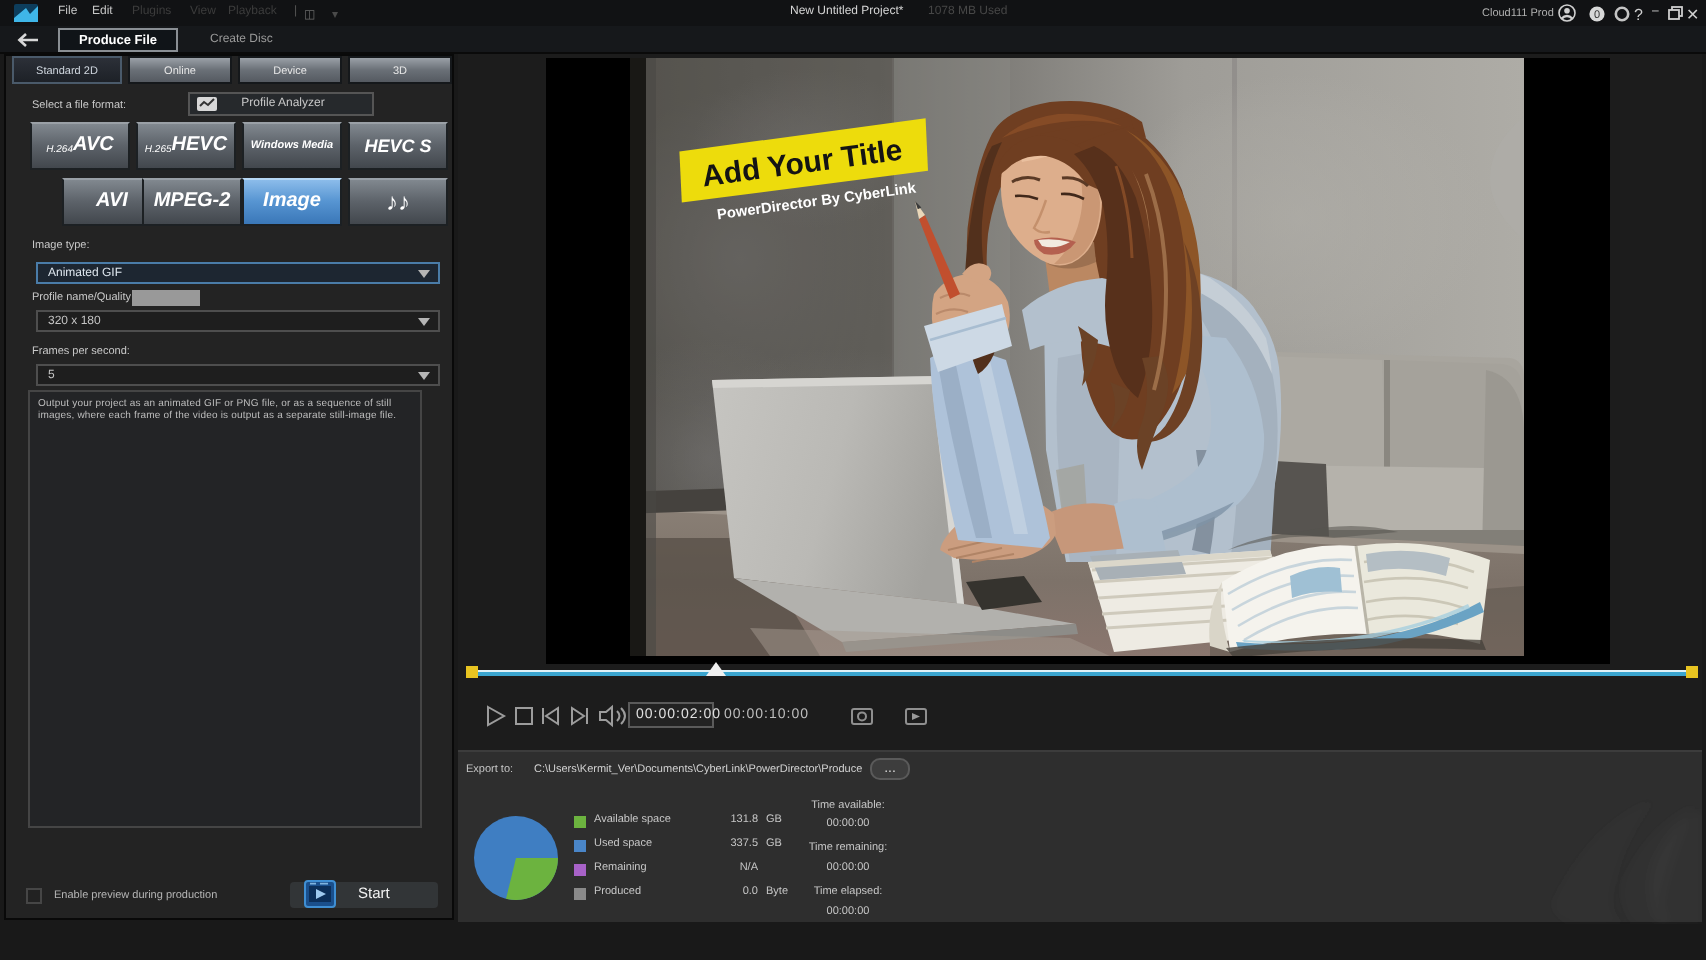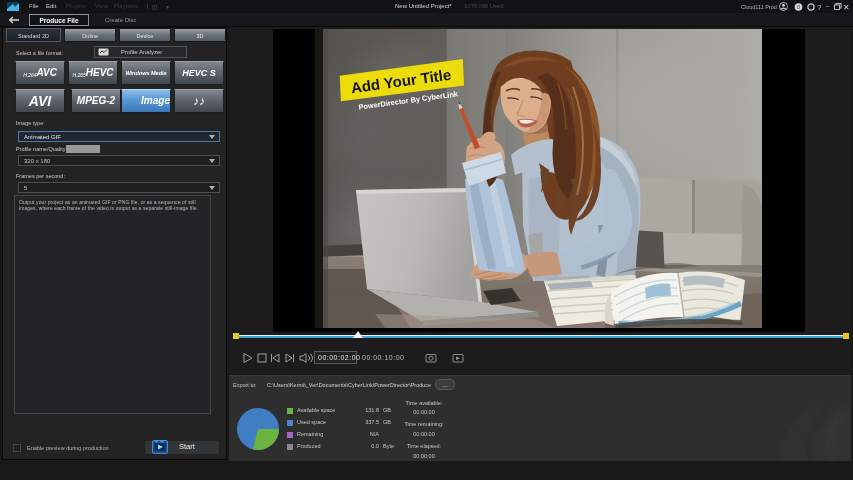--- a/index.html
+++ b/index.html
@@ -9,21 +9,21 @@
 #menubar{left:0;top:0;width:853px;height:13px;background:#111214;color:#c8c8c8;font-size:6px;}
 #menubar .mi{position:absolute;top:3px;}
 #bar2{left:0;top:13px;width:853px;height:14px;background:#16181b;border-bottom:1px solid #0a0a0a;}
 #producefile{left:29px;top:1px;width:60px;height:12px;border:1px solid #8a8f94;background:#101418;color:#fff;font-size:6.5px;font-weight:bold;text-align:center;line-height:11px;}
 
 #lpanel{left:2px;top:27px;width:225px;height:433px;background:#232323;border:1px solid #090909;}
 .ltab{position:absolute;top:0px;height:14px;font-size:5.5px;color:#e8e8e8;text-align:center;line-height:14px;background:linear-gradient(#9aa0a7,#6a7077 50%,#555a61);border:1px solid #15181b;}
 .ltab.sel{background:linear-gradient(#2c3038,#1d2127);color:#cfd6de;border:1px solid #4a5a6a;}
 .flabel{position:absolute;color:#c9c9c9;font-size:5.5px;}
 .fbtn{position:absolute;width:50px;height:24px;background:linear-gradient(#81888f,#5d636a 48%,#42474d);border:1px solid #1c2023;border-top-color:#9aa0a6;color:#fff;text-align:center;font-style:italic;font-weight:bold;}
-.fbtn.blue{background:linear-gradient(#8cbcea,#5795d2 48%,#3a77b8);border-top-color:#b8d8f4;text-align:right;}
+.fbtn.blue{background:linear-gradient(#8cbcea,#5795d2 48%,#3a77b8);border-top-color:#b8d8f4;}
 .drop{position:absolute;left:15px;width:202px;height:11px;background:#1e1e1e;border:1px solid #4e4e4e;color:#c4c4c4;font-size:6px;line-height:10px;padding-left:5px;}
 .drop .arr{position:absolute;right:4px;top:3px;width:0;height:0;border-left:3px solid transparent;border-right:3px solid transparent;border-top:4px solid #b5b5b5;}
 
 #ppanel{left:229px;top:27px;width:622px;height:348px;background:#1c1c1c;}
 #vidblack{left:44px;top:2px;width:532px;height:303px;background:#000;}
 
 #bpanel{left:229px;top:375px;width:622px;height:86px;background:#2e2e2e;border-top:1px solid #3c3c3c;}
 .tc{position:absolute;font-size:7px;color:#e0e0e0;letter-spacing:0.5px;}
 .leg{position:absolute;font-size:5.5px;color:#c6c6c6;}
 .legsq{position:absolute;width:6px;height:6px;}
@@ -86,21 +86,21 @@
   <div class="abs" style="left:91px;top:18px;width:93px;height:12px;background:#26292c;border:1px solid #555;color:#c9c9c9;font-size:6px;line-height:11px;text-align:center;">    Profile Analyzer</div>
   <svg class="abs" style="left:95px;top:20px" width="11" height="8">
         <rect x="0.5" y="0.5" width="10" height="7" rx="1" fill="#d8d8d8"></rect>
         <path d="M2 5 L4 3 L6 4.5 L9 1.5" stroke="#333" stroke-width="1" fill="none"></path>
       </svg>
 
   <div class="fbtn" style="left:12px;top:33px;"><span style="font-size:5px;font-weight:normal;position:relative;top:1px;">H.264</span><span style="font-size:10px;">AVC</span></div>
   <div class="fbtn" style="left:65px;top:33px;"><span style="font-size:5px;font-weight:normal;position:relative;top:1px;">H.265</span><span style="font-size:10px;">HEVC</span></div>
   <div class="fbtn" style="left:118px;top:33px;font-size:5.5px;line-height:23px;white-space:nowrap;">Windows Media</div>
   <div class="fbtn" style="left:171px;top:33px;font-size:9px;line-height:22px;">HEVC S</div>
-  <div class="fbtn" style="left:12px;top:61px;font-size:14px;line-height:22px;">AVI</div>
+  <div class="fbtn" style="left:28px;top:61px;font-size:10px;line-height:22px;">AVI</div>
   <div class="fbtn" style="left:68px;top:61px;font-size:10px;line-height:22px;text-align:center;">MPEG-2</div>
   <div class="fbtn blue" style="left:118px;top:61px;font-size:10px;line-height:22px;">Image</div>
   <div class="fbtn" style="left:171px;top:61px;font-size:12px;line-height:22px;font-style:normal;">♪♪</div>
 
   <div class="flabel" style="left:13px;top:92px;">Image type:</div>
   <div class="drop" style="top:103px;border-color:#4a7ca8;background:#1d2631;color:#dfe7ef;">Animated GIF<span class="arr"></span></div>
   <div class="flabel" style="left:13px;top:118px;">Profile name/Quality:</div>
   <div class="abs" style="left:63px;top:117px;width:34px;height:8px;background:#999;"></div>
   <div class="drop" style="top:127px;">320 x 180<span class="arr"></span></div>
   <div class="flabel" style="left:13px;top:145px;">Frames per second:</div>

